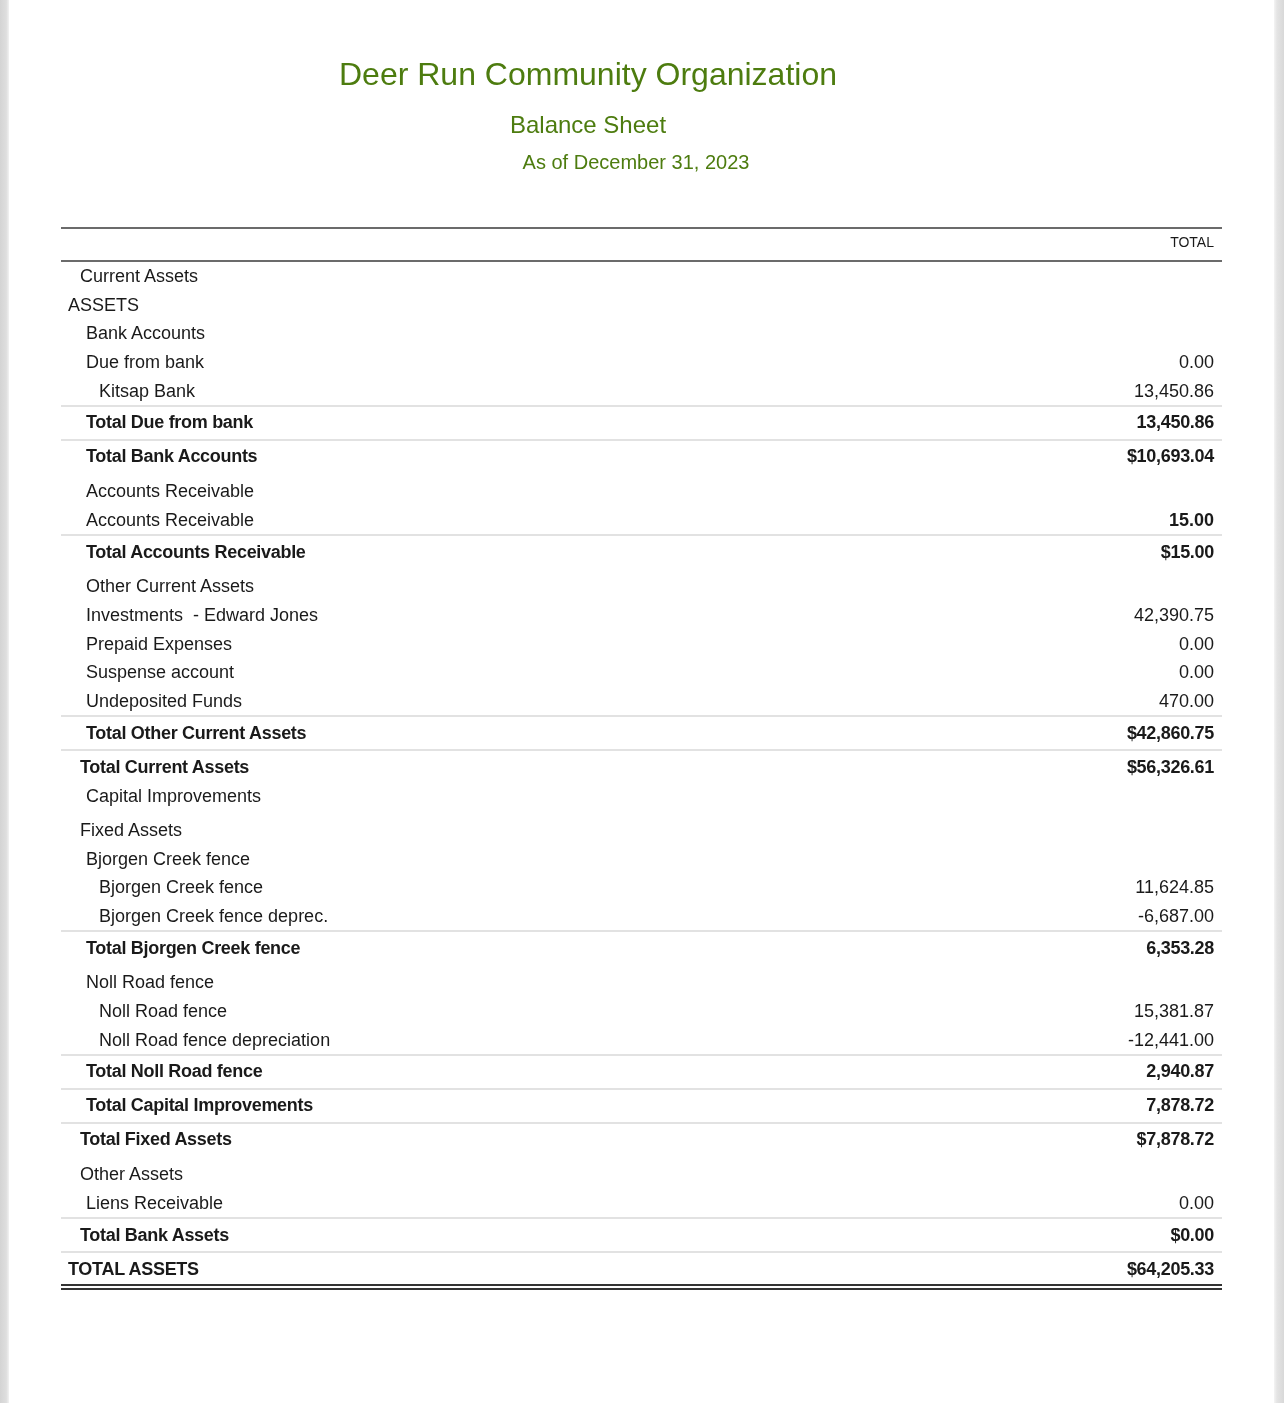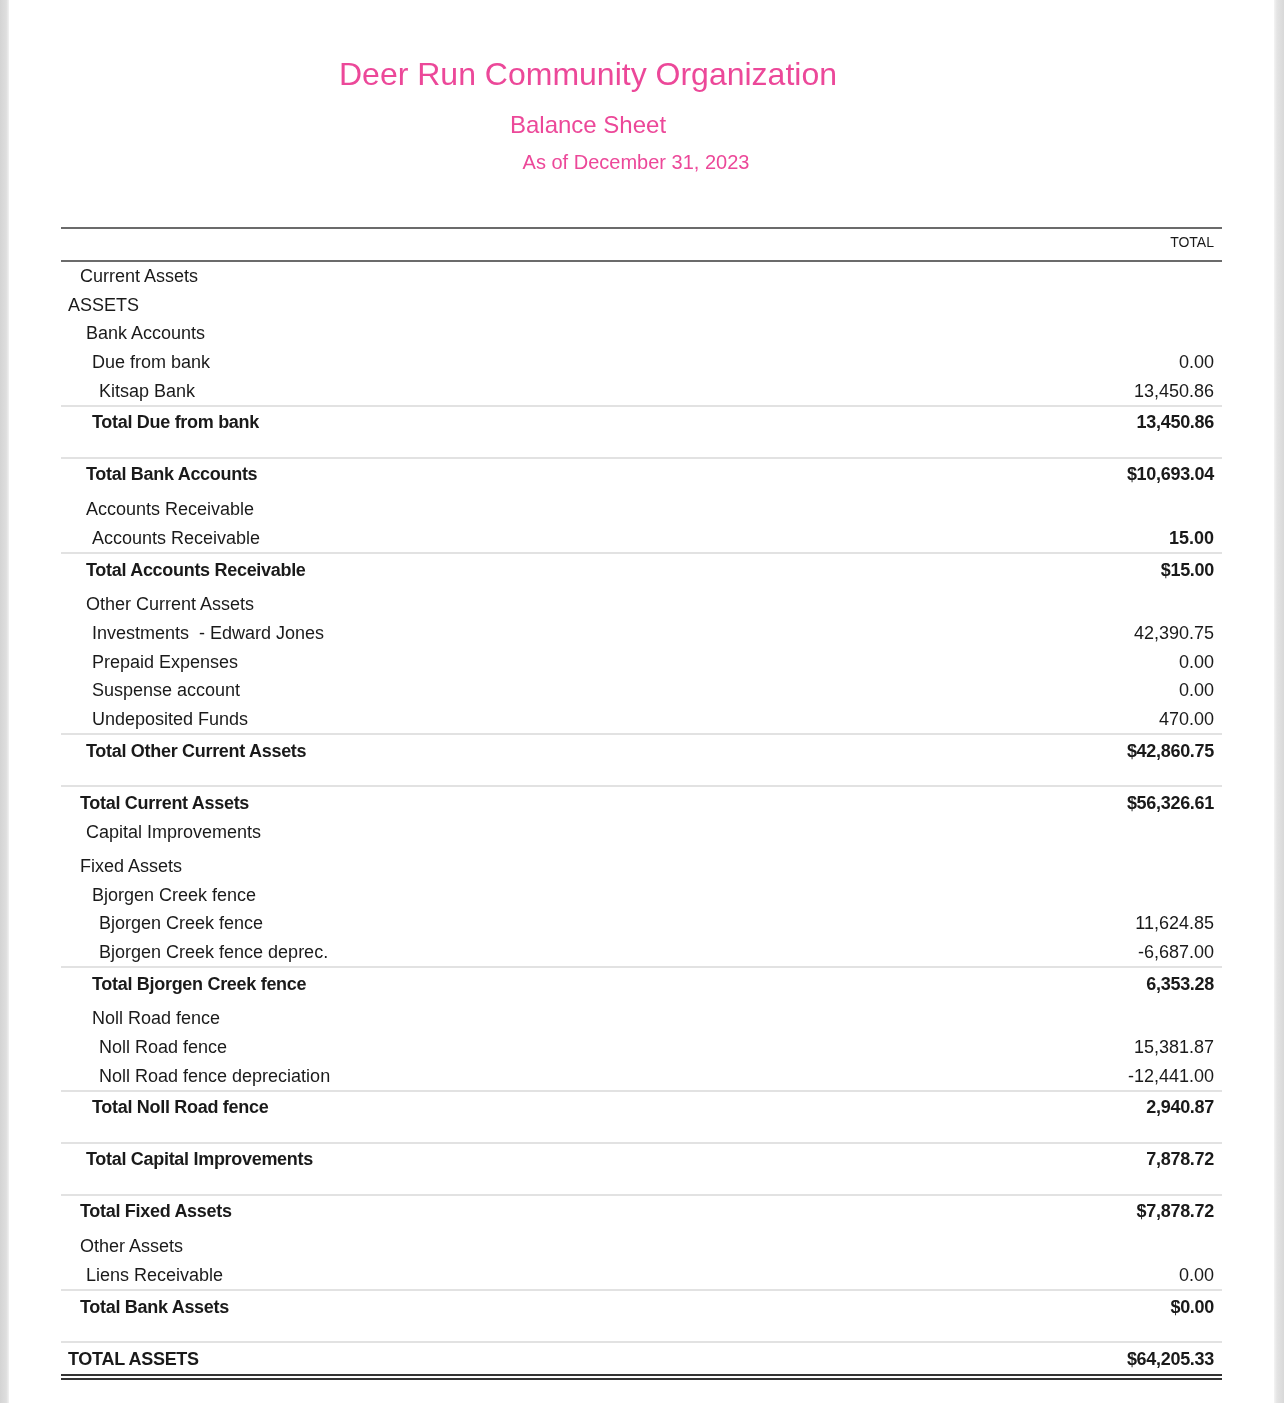--- a/index.html
+++ b/index.html
@@ -8,39 +8,39 @@
     background: #ffffff;
     font-family: "Liberation Sans", "DejaVu Sans", sans-serif;
     color: #1a1a1a;
   }
   .edge-left { position: absolute; left: 0; top: 0; width: 9px; height: 1403px;
     background: linear-gradient(to right, #d4d4d4, #dedede 70%, #f2f2f2); }
   .edge-right { position: absolute; right: 0; top: 0; width: 10px; height: 1403px;
     background: linear-gradient(to left, #d8d8d8, #e4e4e4 70%, #f4f4f4); }
   .page { position: absolute; left: 9px; top: 0; width: 1265px; height: 1403px; background: #fff; }
 
-  .hdr { position: absolute; left: 0; width: 1176px; text-align: center; color: #ec4899; }
+  .hdr { position: absolute; left: 0; width: 1176px; text-align: center; color: #4d7c0f; }
   .org  { top: 55px; font-size: 32px; line-height: 38px; }
   .rtitle { top: 111px; font-size: 24px; line-height: 28px; }
   .rdate { top: 150px; font-size: 20px; line-height: 24px; padding-left: 48px; }
 
   .table { position: absolute; left: 61px; top: 227px; width: 1161px; }
   .col-hdr { height: 31px; border-top: 2px solid #6b6b6b; border-bottom: 2px solid #6b6b6b;
     position: relative; }
   .col-hdr span { position: absolute; right: 8px; top: 5px; font-size: 14px; }
 
   .row { position: relative; height: 28.6px; font-size: 18px; }
   .row .lbl { position: absolute; top: 50%; transform: translateY(-50%); white-space: pre; }
   .row .val { position: absolute; right: 8px; top: 50%; transform: translateY(-50%); }
   .row.total { border-top: 2px solid #e2e2e2; height: 31px; font-weight: bold; letter-spacing: -0.3px; }
-  .row.total + .row.total { margin-top: 19px; }
+  .row.total + .row.total { margin-top: 1px; }
   .row.after-total { margin-top: 5px; }
   .row.bold-val .val { font-weight: bold; }
   .l0 .lbl { left: 7px; } .l1 .lbl { left: 19px; } .l2 .lbl { left: 25px; }
-  .l3 .lbl { left: 31px; } .l4 .lbl { left: 38px; }
+  .l3 .lbl { left: 25px; } .l4 .lbl { left: 38px; }
   .grand { border-bottom: 6px double #333; height: 34px; }
 </style>
 </head>
 <body>
 
 <div class="edge-left"></div>
 <div class="edge-right"></div>
 <div class="page"></div>
 
 <div class="hdr org">Deer Run Community Organization</div>

